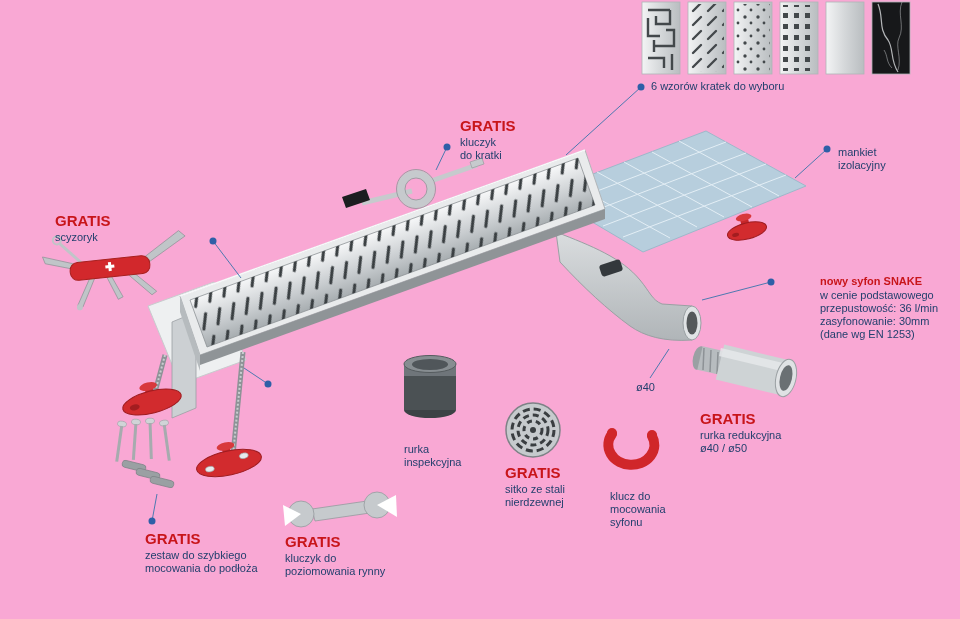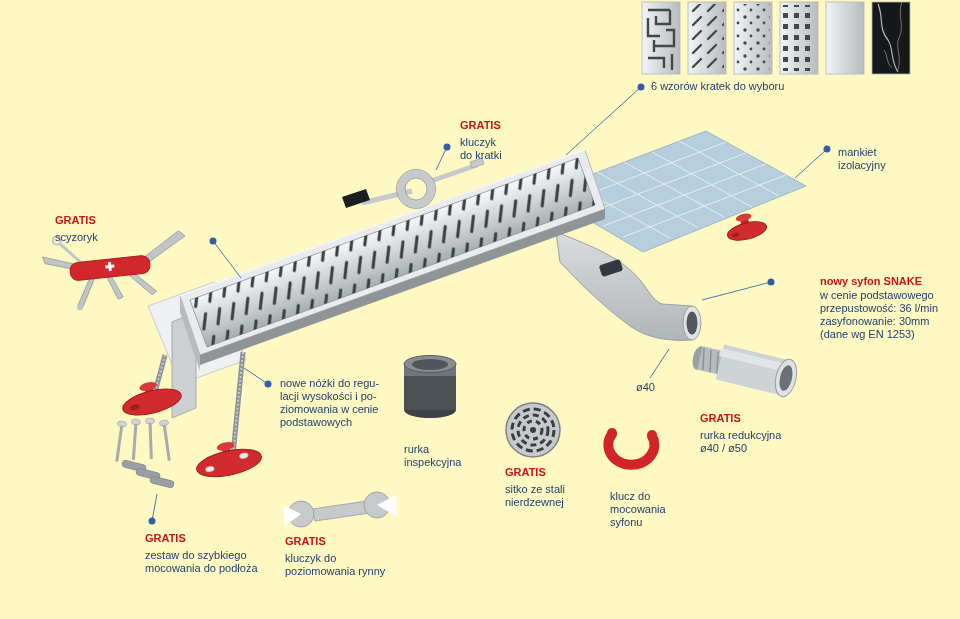--- a/index.html
+++ b/index.html
@@ -1,21 +1,21 @@
 <!DOCTYPE html>
 <html><head>
 <meta charset="utf-8">
 <style>
   *{margin:0;padding:0;box-sizing:border-box}
   html,body{background:#fff}
   body{font-family:"Liberation Sans",sans-serif}
-  .canvas{position:relative;width:960px;height:619px;background:#fef9c3;overflow:hidden}
+  .canvas{position:relative;width:960px;height:619px;background:#f9a8d4;overflow:hidden}
   .art{position:absolute;left:0;top:0}
   .callout{position:absolute;font-size:11px;line-height:13px}
-  .gratis{color:#c8151a;font-weight:bold;font-size:11px;line-height:13px;margin-bottom:4px}
+  .gratis{color:#c8151a;font-weight:bold;font-size:15px;line-height:13px;margin-bottom:4px}
   .lbl{color:#23406e;white-space:pre-line}
   .red-title{color:#c8151a;font-weight:bold;white-space:pre-line;margin-bottom:1px}
 </style>
 </head>
 <body>
 
 <div class="canvas">
 
 <svg class="art" width="960" height="619" viewBox="0 0 960 619">
   <defs>
@@ -276,26 +276,20 @@
   <div class="lbl">w cenie podstawowego
 przepustowość: 36 l/min
 zasyfonowanie: 30mm
 (dane wg EN 1253)</div>
 </div>
 
 <div class="callout" style="left:636px;top:381px">
   <div class="lbl">ø40</div>
 </div>
 
-<div class="callout" style="left:280px;top:377px">
-  <div class="lbl">nowe nóżki do regu-
-lacji wysokości i po-
-ziomowania w cenie
-podstawowych</div>
-</div>
 
 <div class="callout" style="left:404px;top:443px">
   <div class="lbl">rurka
 inspekcyjna</div>
 </div>
 
 <div class="callout" style="left:505px;top:466px">
   <div class="gratis">GRATIS</div>
   <div class="lbl">sitko ze stali
 nierdzewnej</div>

